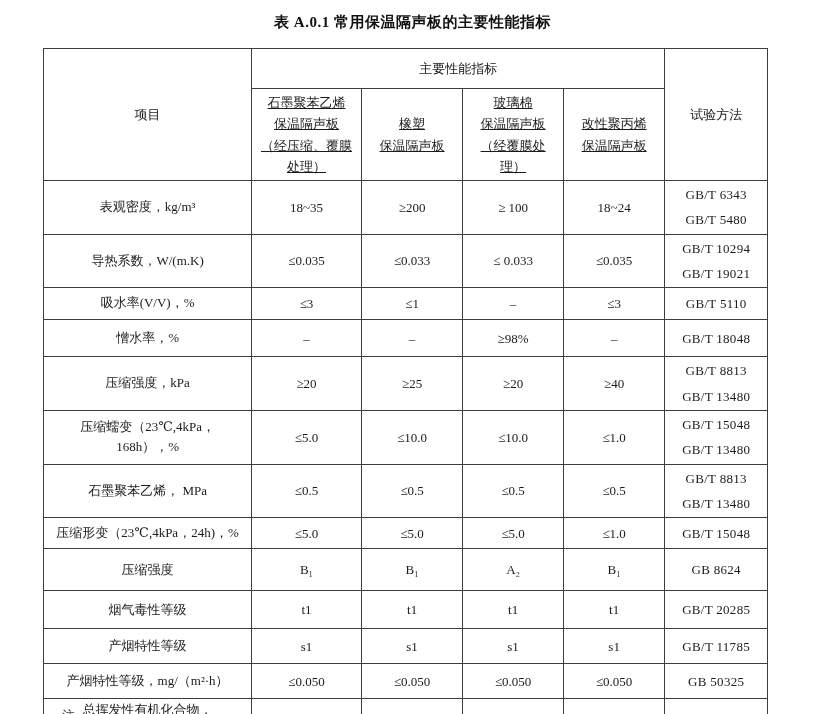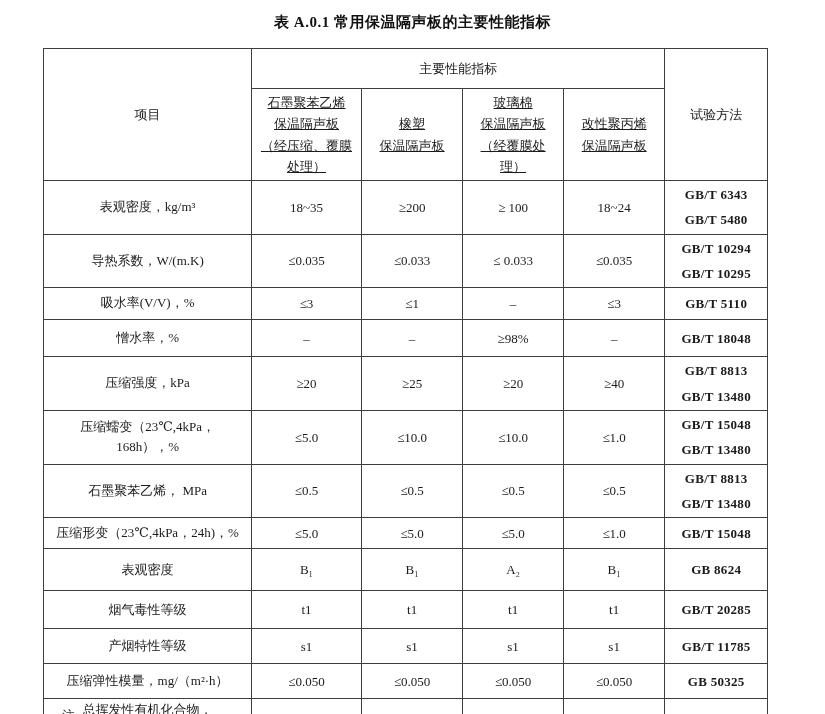--- a/index.html
+++ b/index.html
@@ -66,21 +66,21 @@
   tbody tr:nth-child(6)  { height: 48px; margin-top: 11px; }
   tbody tr:nth-child(7)  { height: 47px; }
   tbody tr:nth-child(8)  { height: 31px; }
   tbody tr:nth-child(9)  { height: 42px; }
   tbody tr:nth-child(10) { height: 38px; }
   tbody tr:nth-child(11) { height: 35px; }
   tbody tr:nth-child(12) { height: 35px; }
   tbody tr:nth-child(13) { height: 42px; }
   tbody tr:last-child td { border-bottom-width: 2px; }
 
-  td.method-cell { line-height: 1.95; letter-spacing: 0.3px; font-weight: bold; }
+  td.method-cell { line-height: 1.95; letter-spacing: 0.3px; }
   td.item-cell   { line-height: 1.6; }
 
   .footnote-clip {
     position: absolute;
     left: 62px;
     top: 707px;
     font-size: 13px;
     color: #333;
   }
 </style>
@@ -131,21 +131,21 @@
       <td class="method-cell">GB/T 6343
 GB/T 5480</td>
     </tr>
         <tr>
       <td class="item-cell">导热系数，W/(m.K)</td>
       <td class="value-cell">≤0.035</td>
       <td class="value-cell">≤0.033</td>
       <td class="value-cell">≤ 0.033</td>
       <td class="value-cell">≤0.035</td>
       <td class="method-cell">GB/T 10294
-GB/T 10295</td>
+GB/T 19021</td>
     </tr>
         <tr>
       <td class="item-cell">吸水率(V/V)，%</td>
       <td class="value-cell">≤3</td>
       <td class="value-cell">≤1</td>
       <td class="value-cell">–</td>
       <td class="value-cell">≤3</td>
       <td class="method-cell">GB/T 5110</td>
     </tr>
         <tr>
@@ -186,21 +186,21 @@
     </tr>
         <tr>
       <td class="item-cell">压缩形变（23℃,4kPa，24h)，%</td>
       <td class="value-cell">≤5.0</td>
       <td class="value-cell">≤5.0</td>
       <td class="value-cell">≤5.0</td>
       <td class="value-cell">≤1.0</td>
       <td class="method-cell">GB/T 15048</td>
     </tr>
         <tr>
-      <td class="item-cell">表观密度</td>
+      <td class="item-cell">压缩强度</td>
       <td class="value-cell">B₁</td>
       <td class="value-cell">B₁</td>
       <td class="value-cell">A₂</td>
       <td class="value-cell">B₁</td>
       <td class="method-cell">GB 8624</td>
     </tr>
         <tr>
       <td class="item-cell">烟气毒性等级</td>
       <td class="value-cell">t1</td>
       <td class="value-cell">t1</td>
@@ -210,21 +210,21 @@
     </tr>
         <tr>
       <td class="item-cell">产烟特性等级</td>
       <td class="value-cell">s1</td>
       <td class="value-cell">s1</td>
       <td class="value-cell">s1</td>
       <td class="value-cell">s1</td>
       <td class="method-cell">GB/T 11785</td>
     </tr>
         <tr>
-      <td class="item-cell">压缩弹性模量，mg/（m²·h）</td>
+      <td class="item-cell">产烟特性等级，mg/（m²·h）</td>
       <td class="value-cell">≤0.050</td>
       <td class="value-cell">≤0.050</td>
       <td class="value-cell">≤0.050</td>
       <td class="value-cell">≤0.050</td>
       <td class="method-cell">GB 50325</td>
     </tr>
         <tr>
       <td class="item-cell">总挥发性有机化合物，
 mg/（m²·h）</td>
       <td class="value-cell">≤0.500</td>

